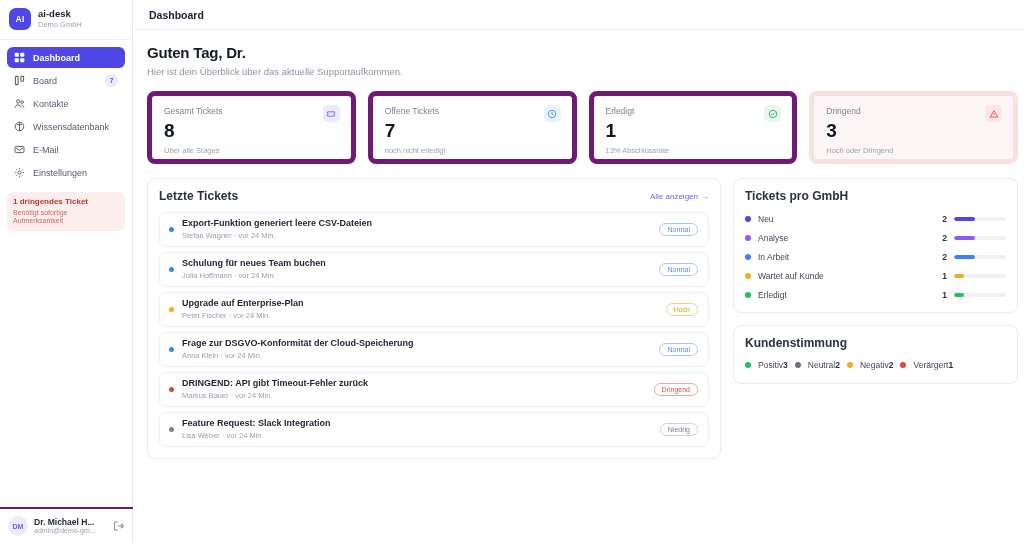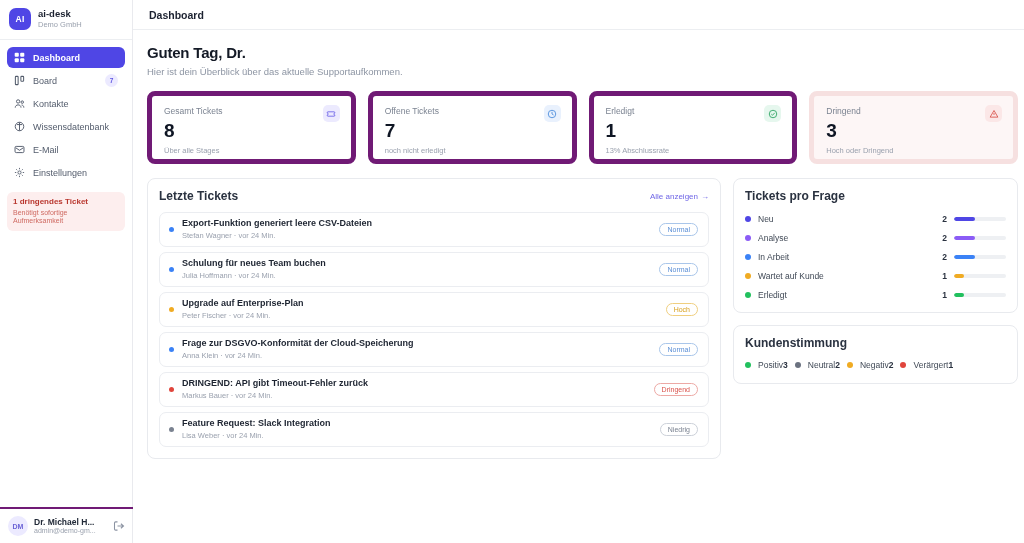--- a/index.html
+++ b/index.html
@@ -375,21 +375,21 @@
                 <span class="ticket-title">Feature Request: Slack Integration</span>
                 <span class="ticket-meta">Lisa Weber · vor 24 Min.</span>
               </span>
               <span class="pill pill-niedrig">Niedrig</span>
             </div>
           </div>
         </div>
 
         <div class="side-col">
           <div class="panel stage-panel">
-            <div class="panel-title">Tickets pro Frage</div>
+            <div class="panel-title">Tickets pro GmbH</div>
             <div class="stage-list">
               <div class="stage-row">
                 <span class="sdot" style="background:#4f46e5"></span>
                 <span class="stage-name">Neu</span>
                 <span class="stage-count">2</span>
                 <span class="bar-track">
                     <span class="bar-fill" style="width:40%;background:#4f46e5;display:block"></span>
                   </span>
               </div>
               <div class="stage-row">

